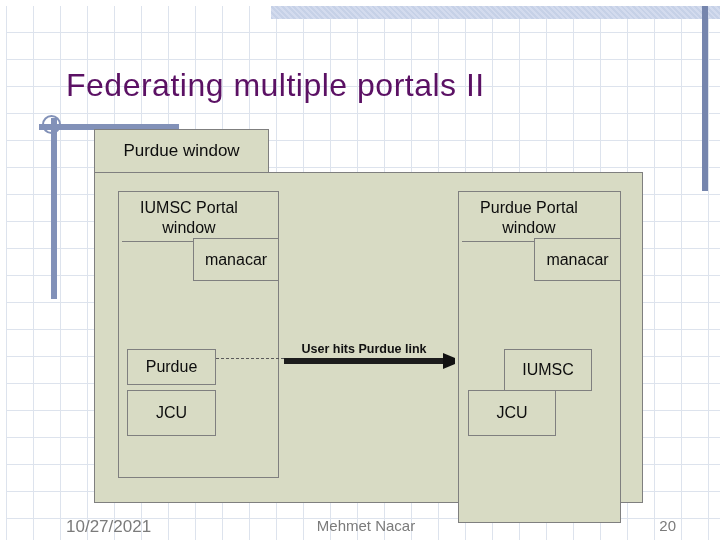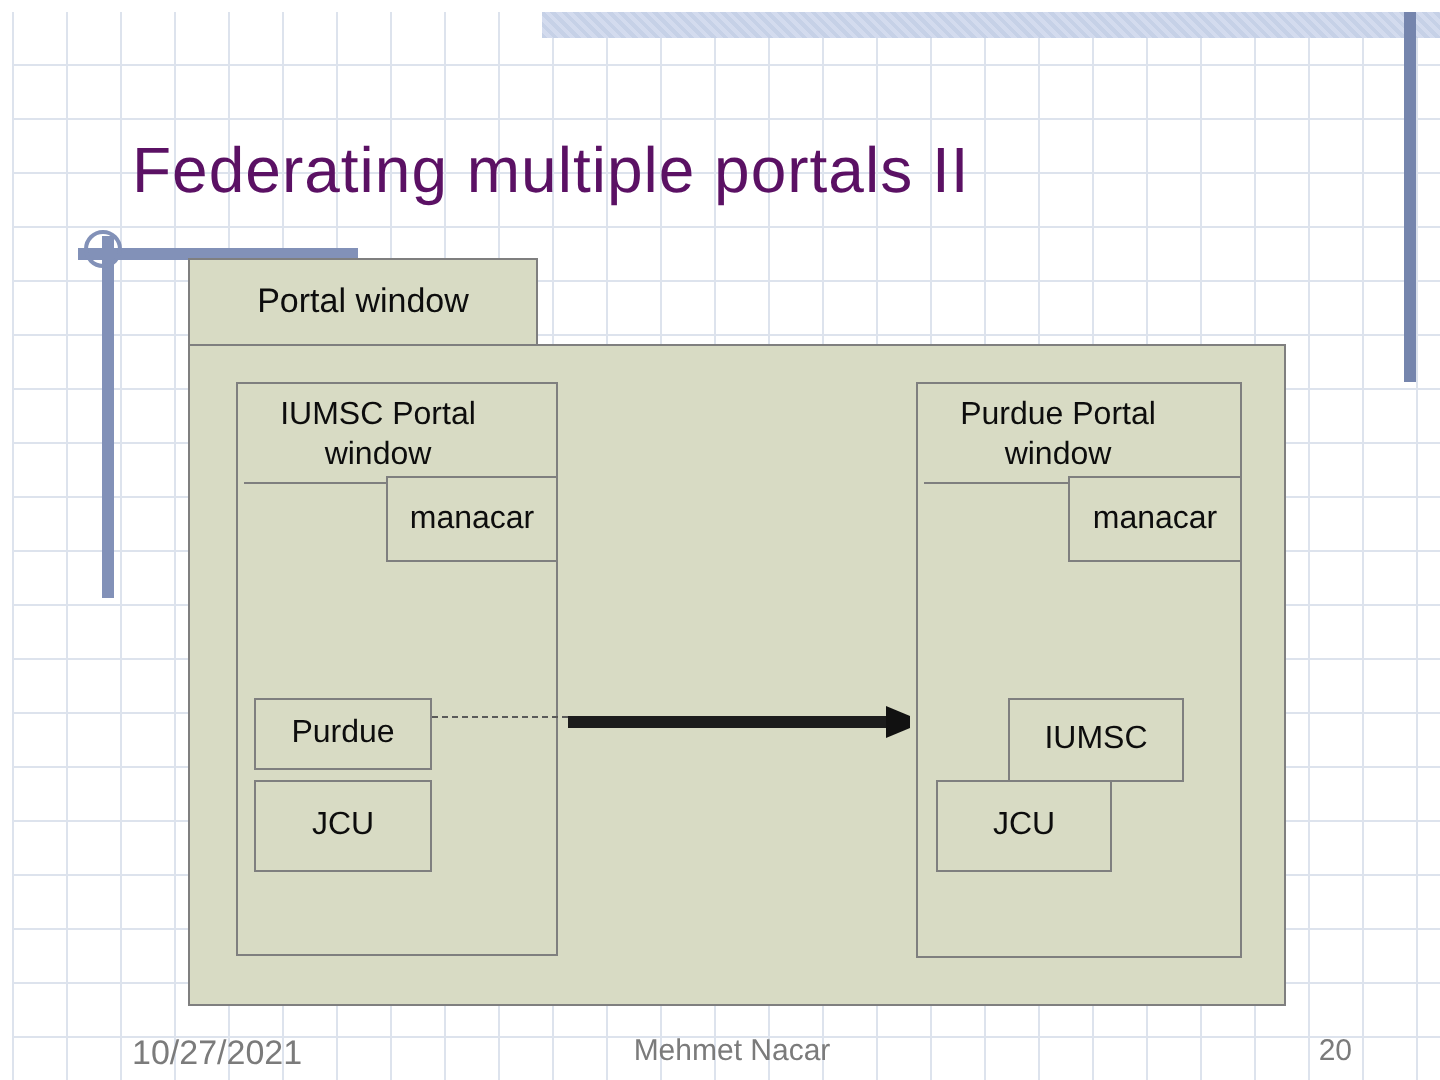--- a/index.html
+++ b/index.html
@@ -46,21 +46,21 @@
     position:absolute; background:#d8dbc4; border:1px solid #7f7f7f;
     color:#0d0d0d;
   }
   .label-center{
     display:flex; align-items:center; justify-content:center;
     text-align:center; width:100%; height:100%;
   }
   .browser-label{ left:88px; top:123px; width:175px; height:44px; font-size:17px; }
   .outer-box   { left:88px; top:166px; width:549px; height:331px; }
   .portal-left { left:112px; top:185px; width:161px; height:287px; }
-  .portal-right{ left:452px; top:185px; width:163px; height:288px; }
+  .portal-right{ left:452px; top:185px; width:163px; height:332px; }
   .portal-header{
     height:47px; border-bottom:1px solid #7f7f7f;
     display:flex; align-items:center; justify-content:flex-start;
     font-size:16px; line-height:20px; text-align:center;
   }
   .portal-header span{ display:block; max-width:128px; }
   .manacar-left { left:187px; top:232px; width:86px; height:43px; font-size:16px; }
   .manacar-right{ left:528px; top:232px; width:87px; height:43px; font-size:16px; }
   .purdue-box  { left:121px; top:343px; width:89px; height:36px; font-size:16px; }
   .jcu-left    { left:121px; top:384px; width:89px; height:46px; font-size:16px; }
@@ -103,21 +103,21 @@
 
   <div class="top-band"></div>
   <div class="vline-right"></div>
   <div class="orn-hline"></div>
   <div class="orn-vline"></div>
   <div class="orn-circle"></div>
 
   <div class="title">Federating multiple portals II</div>
 
   <div class="box browser-label">
-    <div class="label-center">Portal window</div>
+    <div class="label-center">Purdue window</div>
   </div>
 
   <div class="box outer-box"></div>
 
   <div class="box portal-left">
     <div class="portal-header">
       <span>IUMSC Portal window</span>
     </div>
   </div>
   <div class="box manacar-left">
@@ -141,18 +141,19 @@
   <div class="box iumsc-box">
     <div class="label-center">IUMSC</div>
   </div>
   <div class="box jcu-right">
     <div class="label-center">JCU</div>
   </div>
 
   <div class="dash-line"></div>
   <div class="arrow-line"></div>
   <div class="arrow-head"></div>
+  <div class="arrow-label">User hits Purdue link</div>
 
   <div class="footer-date">10/27/2021</div>
   <div class="footer-author">Mehmet Nacar</div>
   <div class="footer-page">20</div>
 
 </div>
 
 </body></html>

